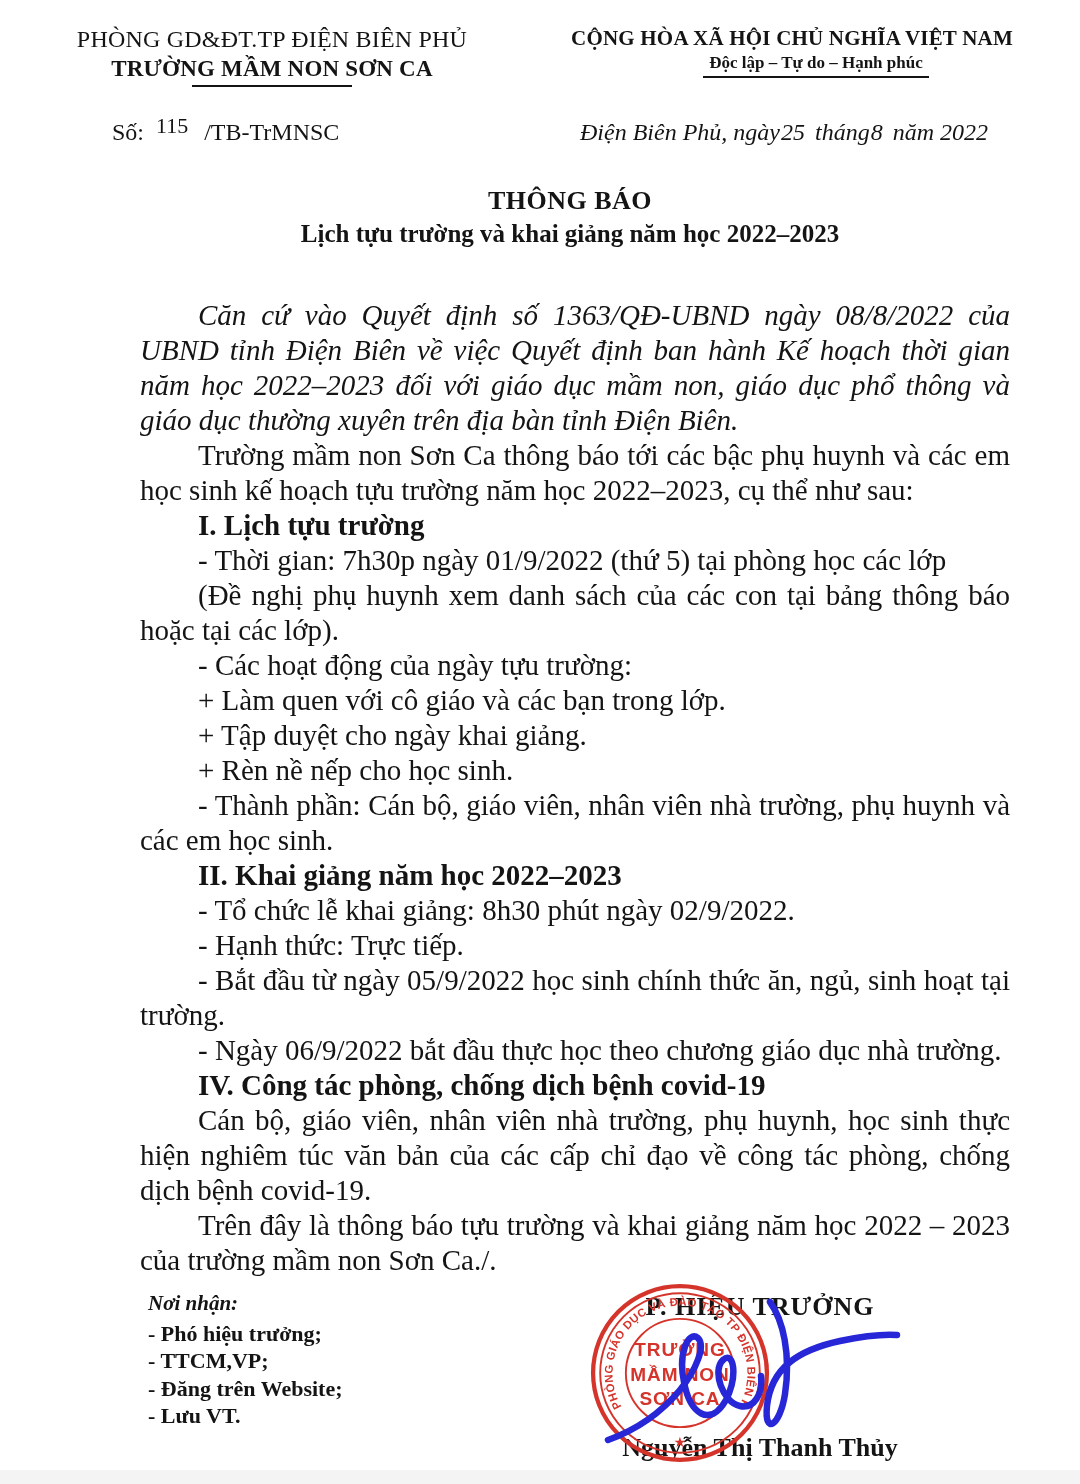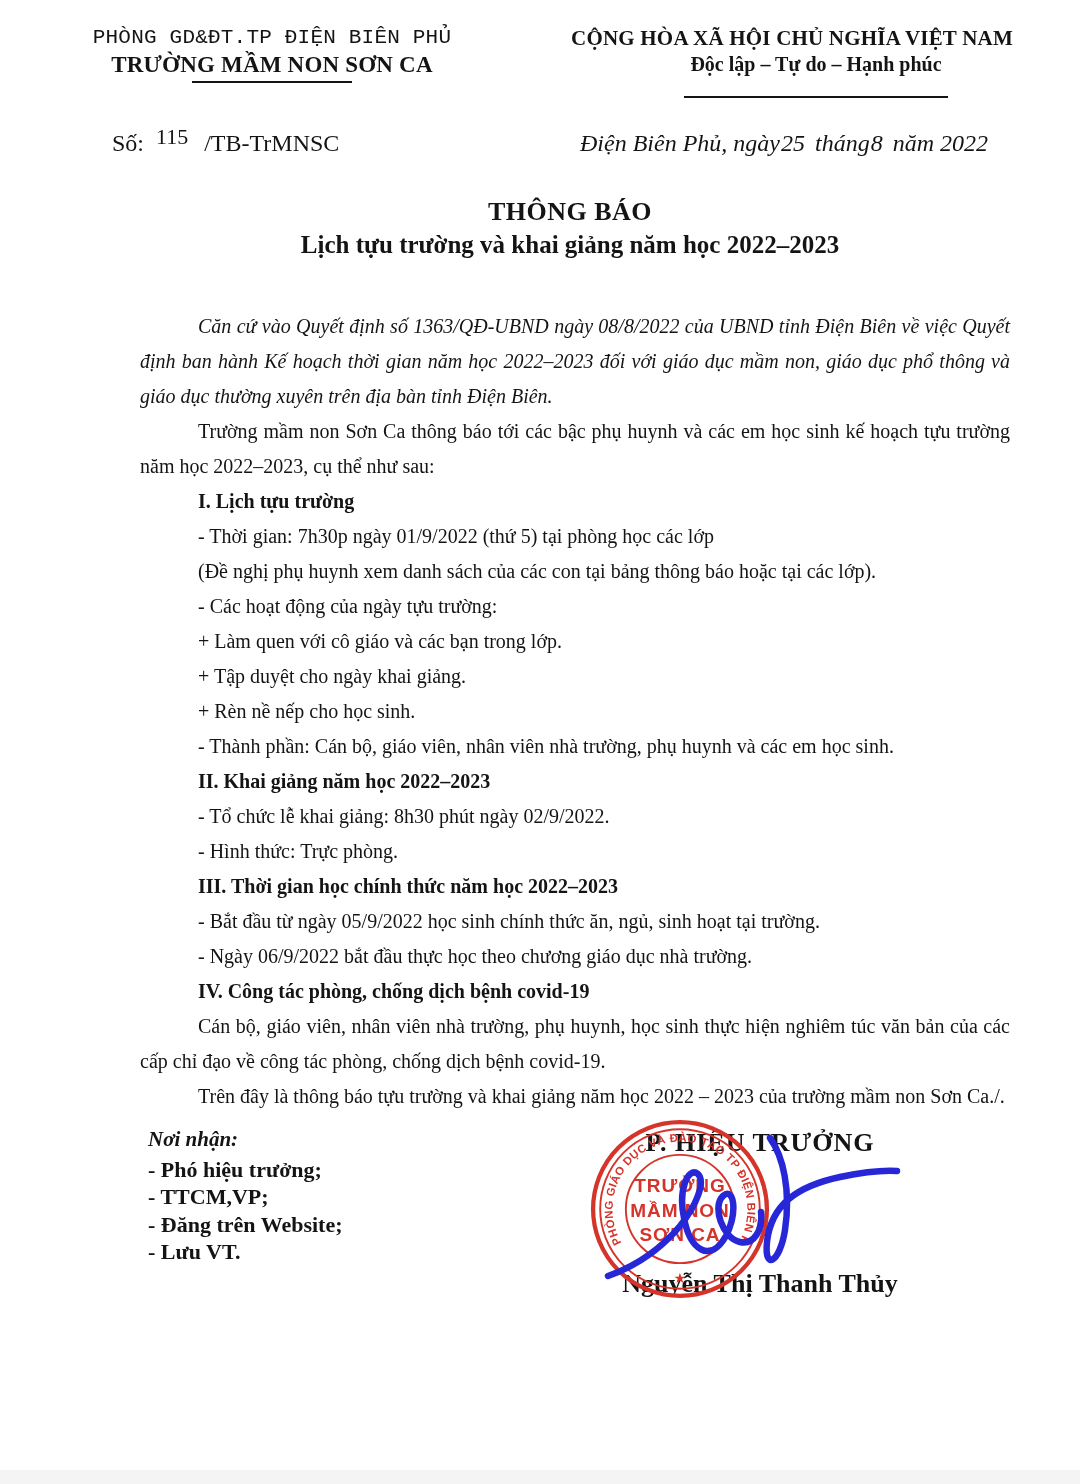--- a/index.html
+++ b/index.html
@@ -6,42 +6,42 @@
   body{
     width:1080px;height:1484px;position:relative;background:#ffffff;
     font-family:"Liberation Serif","DejaVu Serif",serif;color:#141414;
     overflow:hidden;
   }
   .page{position:relative;width:1080px;height:1484px;}
 
   
   .hdr{display:flex;justify-content:space-between;padding:26px 48px 0 62px;}
   .hdr-left{width:420px;text-align:center;}
-  .hdr-left .org-parent{font-size:21px;letter-spacing:.2px;font-family:Liberation Mono, monospace;}
+  .hdr-left .org-parent{font-size:24px;letter-spacing:.2px;}
   .hdr-left .org-school{font-size:23px;font-weight:bold;margin-top:3px;letter-spacing:.2px;}
   .u-short{width:160px;border-bottom:2.5px solid #141414;margin:3px auto 0;}
   .hdr-right{width:480px;text-align:center;}
   .hdr-right .nat1{font-size:21px;font-weight:bold;letter-spacing:.2px;}
-  .hdr-right .nat2{display:inline-block;font-size:20px;font-weight:bold;margin-top:2px;
-    border-bottom:2.5px solid #141414;padding:0 6px 20px;margin-left:48px;}
+  .hdr-right .nat2{display:inline-block;font-size:17px;font-weight:bold;margin-top:2px;
+    border-bottom:2.5px solid #141414;padding:0 6px 3px;margin-left:48px;}
 
   
   .so-date{display:flex;margin-top:32px;align-items:flex-start;}
   .so{margin-left:112px;font-size:24px;}
   .so .num{position:relative;top:-7px;font-size:22px;padding:0 10px 0 6px;}
   .date{margin-left:auto;margin-right:92px;font-style:italic;font-size:24px;}
   .date .n{margin:0 10px 0 1px;}
 
   
   .title-wrap{text-align:center;margin-top:40px;transform:translateX(30px);}
   .doc-title{font-size:26px;font-weight:bold;letter-spacing:.5px;}
   .doc-subtitle{font-size:25px;font-weight:bold;margin-top:4px;}
 
   
-  .body-txt{margin:50px 70px 0 140px;font-size:20px;line-height:35px;text-align:justify;}
+  .body-txt{margin:50px 70px 0 140px;font-size:29px;line-height:35px;text-align:justify;}
   .body-txt p{margin:0;text-indent:58px;}
   .p-italic{font-style:italic;}
   .p-bold{font-weight:bold;text-align:left;}
 
   
   .footer{display:flex;margin-top:12px;padding-left:148px;}
   .recipients{width:320px;font-size:22px;line-height:27.5px;}
   .recipients .rec-head{font-style:italic;font-weight:bold;font-size:21px;margin-bottom:2px;}
   .recipients ul{list-style:none;margin:0;padding:0;font-weight:bold;}
 
@@ -98,22 +98,21 @@
     <p class="p-bold">I. Lịch tựu trường</p>
     <p>- Thời gian: 7h30p ngày 01/9/2022 (thứ 5) tại phòng học các lớp</p>
     <p>(Đề nghị phụ huynh xem danh sách của các con tại bảng thông báo hoặc tại các lớp).</p>
     <p>- Các hoạt động của ngày tựu trường:</p>
     <p>+ Làm quen với cô giáo và các bạn trong lớp.</p>
     <p>+ Tập duyệt cho ngày khai giảng.</p>
     <p>+ Rèn nề nếp cho học sinh.</p>
     <p>- Thành phần: Cán bộ, giáo viên, nhân viên nhà trường, phụ huynh và các em học sinh.</p>
     <p class="p-bold">II. Khai giảng năm học 2022–2023</p>
     <p>- Tổ chức lễ khai giảng: 8h30 phút ngày 02/9/2022.</p>
-    <p>- Hình thức: Trực phòng.</p>
-    <p class="p-bold">III. Thời gian học chính thức năm học 2022–2023</p>
+    <p>- Hạnh thức: Trực tiếp.</p>
     <p>- Bắt đầu từ ngày 05/9/2022 học sinh chính thức ăn, ngủ, sinh hoạt tại trường.</p>
     <p>- Ngày 06/9/2022 bắt đầu thực học theo chương giáo dục nhà trường.</p>
     <p class="p-bold">IV. Công tác phòng, chống dịch bệnh covid-19</p>
     <p>Cán bộ, giáo viên, nhân viên nhà trường, phụ huynh, học sinh thực hiện nghiêm túc văn bản của các cấp chỉ đạo về công tác phòng, chống dịch bệnh covid-19.</p>
     <p>Trên đây là thông báo tựu trường và khai giảng năm học 2022 – 2023 của trường mầm non Sơn Ca./.</p>
   </div>
 
   <div class="footer">
     <div class="recipients">
       <div class="rec-head">Nơi nhận:</div>

